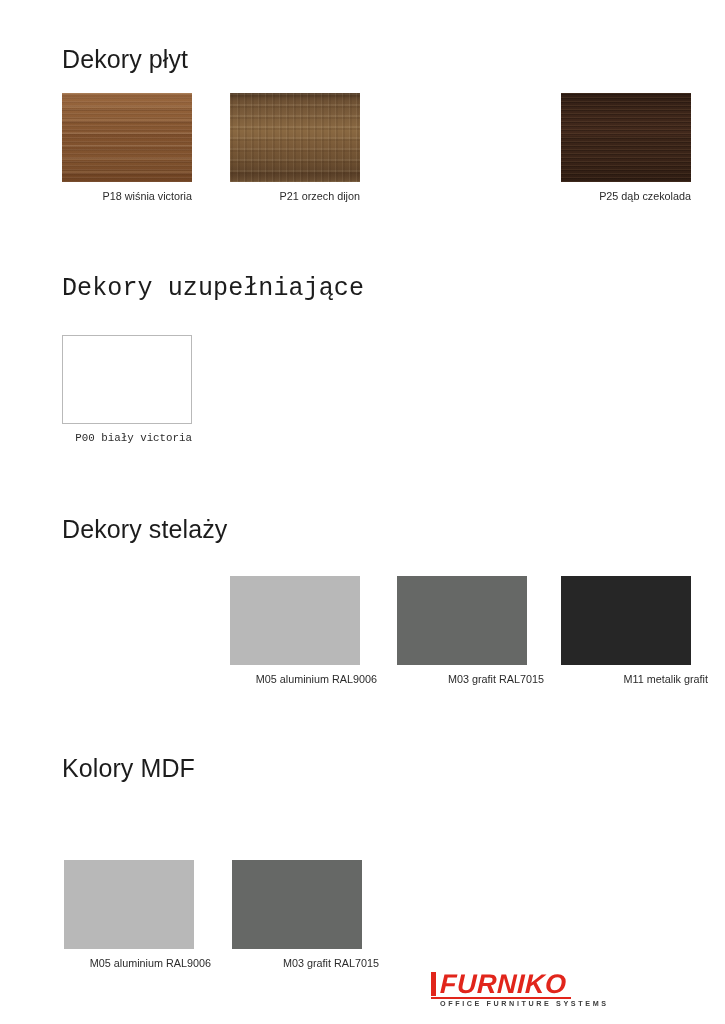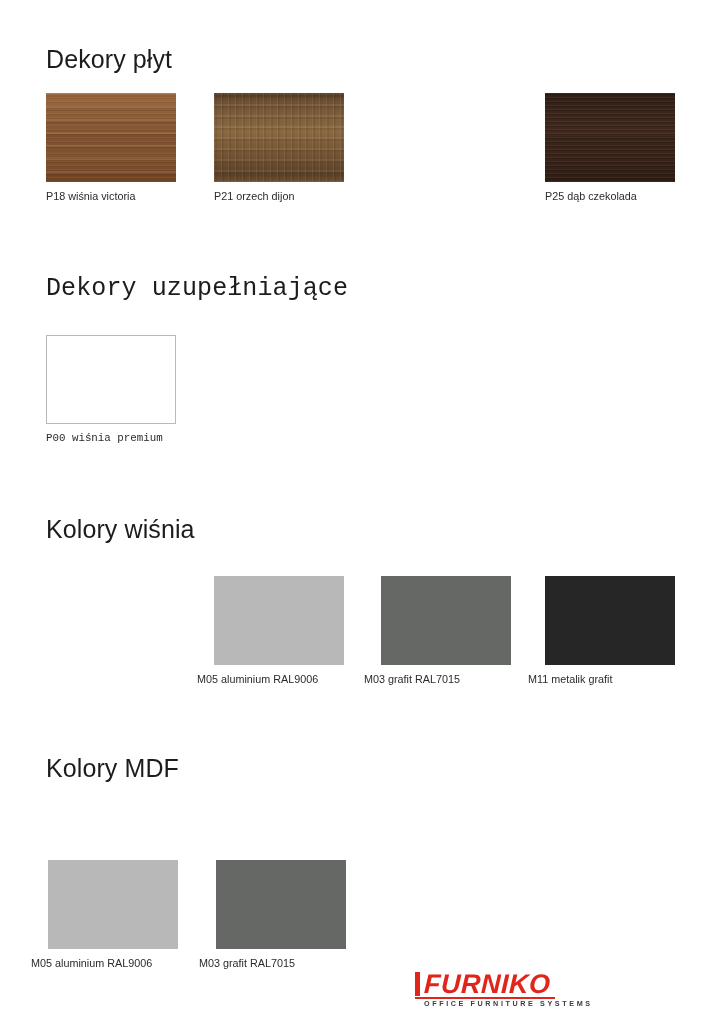--- a/index.html
+++ b/index.html
@@ -13,21 +13,21 @@
     height: 1024px;
     position: relative;
     overflow: hidden;
     font-family: "Liberation Sans", "DejaVu Sans", sans-serif;
     color: #1a1a1a;
     -webkit-font-smoothing: antialiased;
   }
 
   .page {
     position: absolute;
-    left: 0; top: 0;
+    left: 16px; top: 0;
     width: 573px;
     height: 1024px;
   }
 
   .section {
     position: absolute;
     left: 46px;
     width: 660px;
   }
 
@@ -63,21 +63,21 @@
     overflow: hidden;
     box-sizing: border-box;
   }
   .swatch.bordered {
     border: 1px solid #b9b9b9;
   }
 
   .swatch-label {
     margin-top: 8px;
     width: 130px;
-    text-align: left;
+    text-align: right;
     font-size: 10.8px;
     line-height: 13px;
     color: #2b2b2b;
     white-space: nowrap;
   }
   .swatch-cell.wide .swatch-label {
     width: 164px;
     margin-left: -17px;
   }
 
@@ -249,30 +249,30 @@
 
     </div>
   </div>
 
   <div class="section" style="top:275px;font-family:Liberation Mono, monospace;">
     <h2 class="section-title">Dekory uzupełniające</h2>
     <div class="swatch-row" style="top:60px;">
 
       <div class="swatch-cell" style="left:0px;">
         <div class="swatch bordered" style="background:#ffffff;"></div>
-        <div class="swatch-label">P00 wiśnia premium</div>
+        <div class="swatch-label">P00 biały victoria</div>
       </div>
 
 
 
     </div>
   </div>
 
   <div class="section" style="top:516px;">
-    <h2 class="section-title">Kolory wiśnia</h2>
+    <h2 class="section-title">Dekory stelaży</h2>
     <div class="swatch-row" style="top:60px;">
 
 
       <div class="swatch-cell wide" style="left:168px;">
         <div class="swatch" style="background:#b8b8b8;"></div>
         <div class="swatch-label">M05 aluminium RAL9006</div>
       </div>
 
       <div class="swatch-cell wide" style="left:335px;">
         <div class="swatch" style="background:#666866;"></div>

